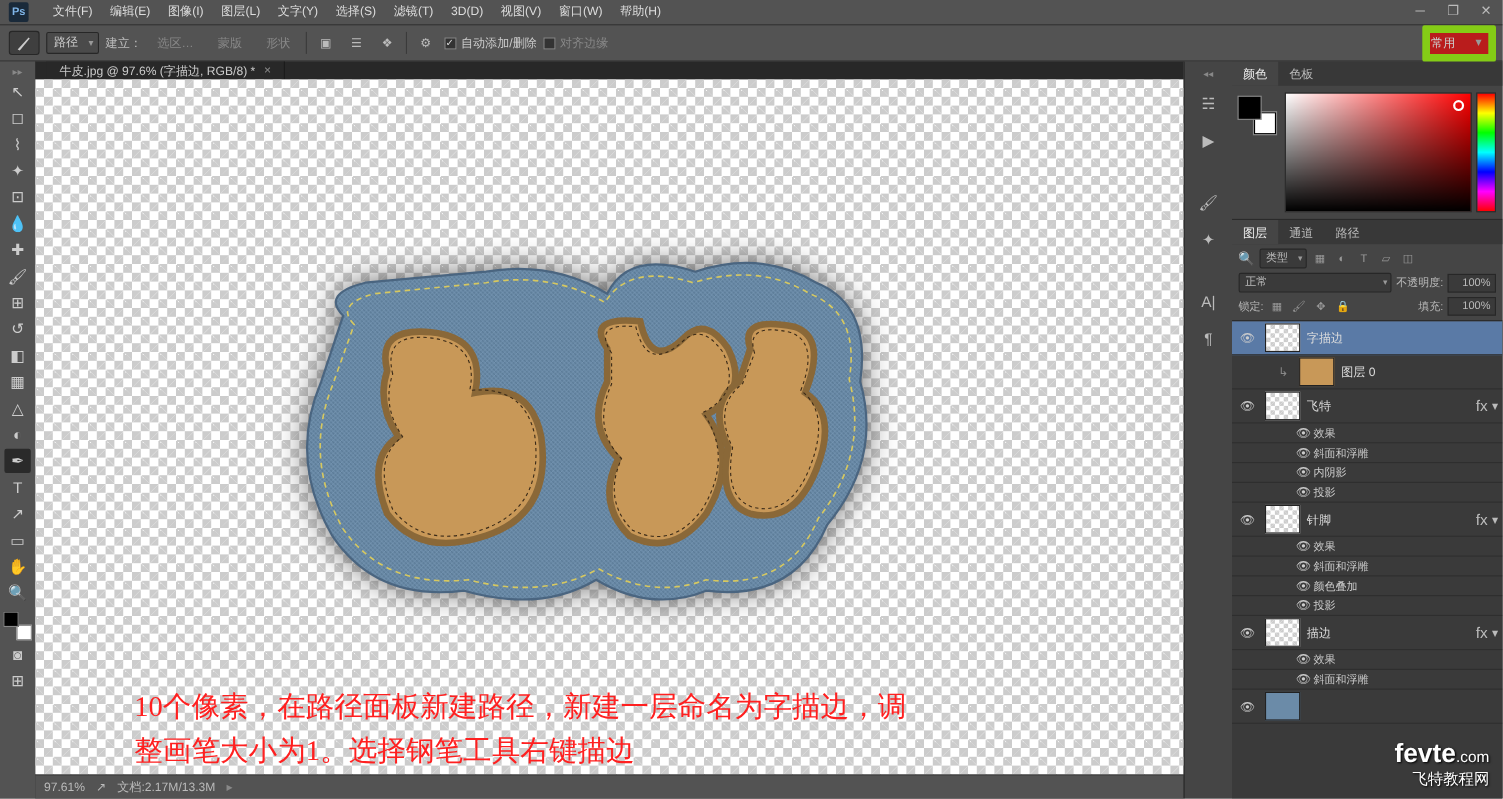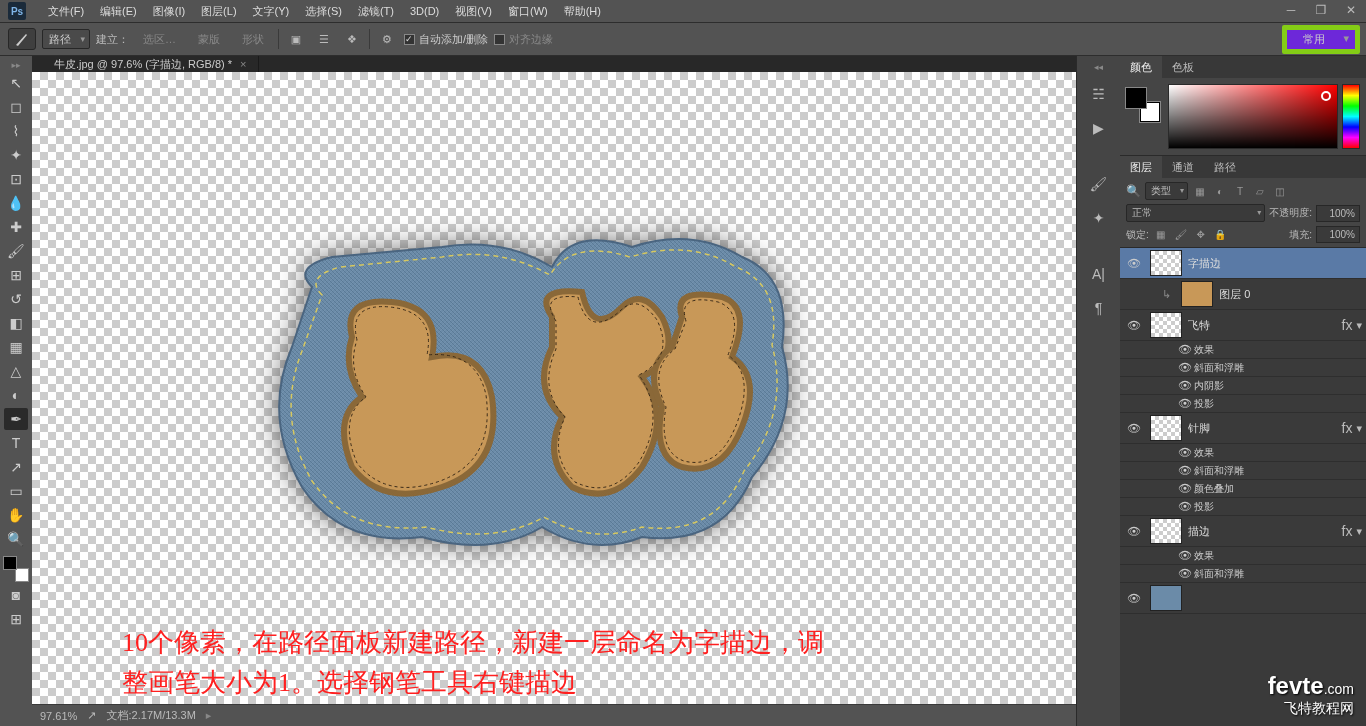--- a/index.html
+++ b/index.html
@@ -33,21 +33,21 @@
 .close-x{color:#888;cursor:pointer}
 .canvas-viewport{flex:1;position:relative;overflow:hidden}
 .checker{position:absolute;inset:0;background-image:linear-gradient(45deg,#ccc 25%,transparent 25%),linear-gradient(-45deg,#ccc 25%,transparent 25%),linear-gradient(45deg,transparent 75%,#ccc 75%),linear-gradient(-45deg,transparent 75%,#ccc 75%);background-size:16px 16px;background-position:0 0,0 8px,8px -8px,-8px 0;background-color:#fff}
 .denim{position:absolute;left:210px;top:145px;width:590px;height:360px}
 .shadow{position:absolute;inset:0;filter:blur(15px);opacity:.6}
 .red-text{position:absolute;left:90px;color:#ff2020;font-family:"KaiTi","STKaiti",serif;font-size:26px;line-height:1}
 .status{height:22px;background:#535353;display:flex;align-items:center;padding:0 8px;gap:10px;font-size:11px;color:#bbb;border-top:1px solid #3a3a3a}
 .right-col{width:44px;background:#454545;border-left:1px solid #2a2a2a;display:flex;flex-direction:column;align-items:center;padding-top:6px;gap:10px}
 .ric{width:24px;height:24px;display:flex;align-items:center;justify-content:center;color:#bbb;cursor:pointer;font-size:14px}
 .panels{width:246px;background:#454545;display:flex;flex-direction:column}
-.panel-top{height:100px;border-bottom:1px solid #2a2a2a;display:flex;flex-direction:column}
+.panel-top{height:144px;border-bottom:1px solid #2a2a2a;display:flex;flex-direction:column}
 .ptabs{height:22px;display:flex;background:#383838}
 .ptab{padding:4px 10px;color:#bbb;font-size:11px;cursor:pointer}
 .ptab.active{background:#454545;color:#eee}
 .color-pick{flex:1;display:flex;padding:6px;gap:4px}
 .fgbg2{position:relative;width:34px;height:34px;margin-top:4px;margin-right:4px}
 .sw2{position:absolute;width:20px;height:20px;border:1px solid #000;outline:1px solid #888}
 .grad{flex:1;background:linear-gradient(to right,#fff,#ff0000),linear-gradient(to bottom,transparent,#000);background-blend-mode:multiply;border:1px solid #2a2a2a;position:relative}
 .hue{width:18px;background:linear-gradient(to bottom,#f00,#ff0,#0f0,#0ff,#00f,#f0f,#f00);border:1px solid #2a2a2a}
 .panel-layers{flex:1;display:flex;flex-direction:column}
 .lopts{padding:4px 6px;display:flex;flex-direction:column;gap:4px;border-bottom:1px solid #2a2a2a}
@@ -61,21 +61,21 @@
 .layer.sel{background:#5a7aa6}
 .eye{width:20px;text-align:center;color:#ccc;cursor:pointer;font-size:11px}
 .thumb{width:32px;height:26px;border:1px solid #222;margin:0 6px;background:#888}
 .thumb.trans{background-image:linear-gradient(45deg,#ccc 25%,transparent 25%),linear-gradient(-45deg,#ccc 25%,transparent 25%),linear-gradient(45deg,transparent 75%,#ccc 75%),linear-gradient(-45deg,transparent 75%,#ccc 75%);background-size:8px 8px;background-position:0 0,0 4px,4px -4px,-4px 0;background-color:#fff}
 .lname{flex:1;color:#ddd;font-size:11px}
 .fx{color:#bbb;font-size:14px;margin-right:4px}
 .fxrow{display:flex;align-items:center;height:18px;padding-left:56px;border-bottom:1px solid #2e2e2e;color:#ccc;font-size:10px}
 .fxrow .eye{width:18px}
 .watermark{position:absolute;right:12px;bottom:8px;color:#fff;font-size:14px;text-shadow:1px 1px 2px #000;z-index:50;text-align:right;pointer-events:none}
 .watermark b{font-size:24px}
-.common-dd{position:absolute;right:6px;background:#6d28d9;border:5px solid #84cc16;padding:2px 30px 2px 16px;border-radius:2px;cursor:pointer}
+.common-dd{position:absolute;right:6px;background:#b91c1c;border:7px solid #84cc16;padding:2px 30px 2px 1px;border-radius:2px;cursor:pointer}
 .common-dd::after{content:"▾";position:absolute;right:6px;top:2px;color:#999}
 </style>
 </head>
 <body>
 
 <div class="menubar">
   <div class="ps-logo">Ps</div>
   <div class="menu-item">文件(F)</div>
   <div class="menu-item">编辑(E)</div>
   <div class="menu-item">图像(I)</div>

